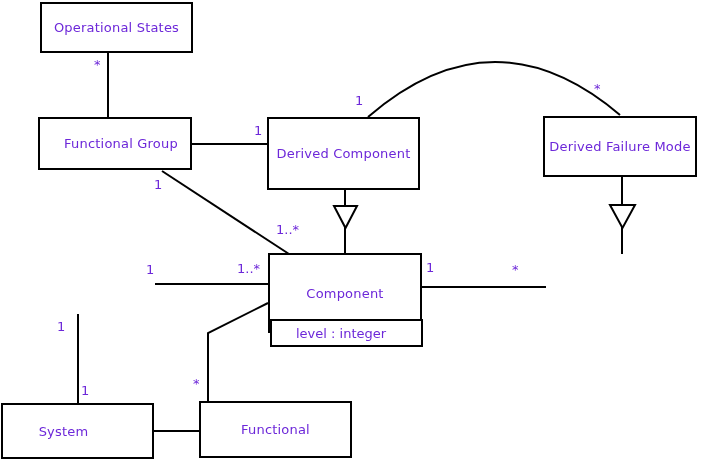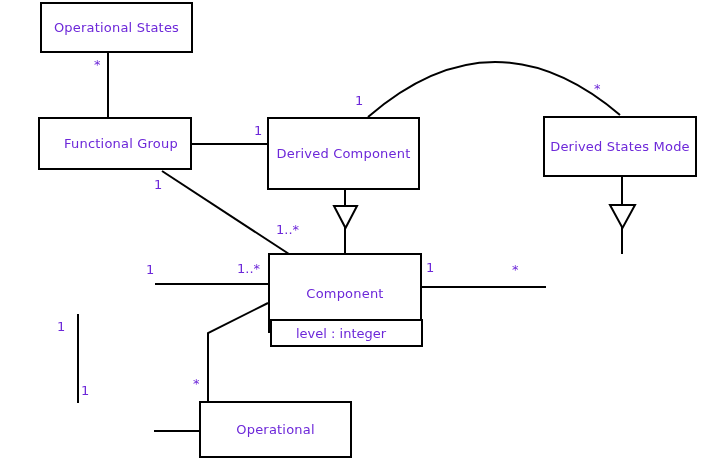--- a/index.html
+++ b/index.html
@@ -52,35 +52,38 @@
 
   <div class="uml-class" style="left:38px;top:117px;width:154px;height:53px">
     <span class="shift-right">Functional Group</span>
   </div>
 
   <div class="uml-class" style="left:267px;top:117px;width:153px;height:73px">
     <span>Derived Component</span>
   </div>
 
   <div class="uml-class" style="left:543px;top:116px;width:154px;height:61px">
-    <span>Derived States Mode</span>
+    <span>Derived Failure Mode</span>
   </div>
 
 
   <div class="uml-class" style="left:268px;top:253px;width:154px;height:80px">
     <span>Component</span>
   </div>
   <div class="uml-attr" style="left:270px;top:319px;width:153px;height:28px">
     <span>level : integer</span>
   </div>
 
 
+  <div class="uml-class" style="left:1px;top:403px;width:153px;height:56px">
+    <span class="shift-left">System</span>
+  </div>
 
   <div class="uml-class" style="left:199px;top:401px;width:153px;height:57px">
-    <span>Operational</span>
+    <span>Functional</span>
   </div>
 
   <span class="mult" style="left:94px;top:58px">*</span>
   <span class="mult" style="left:254px;top:124px">1</span>
   <span class="mult" style="left:154px;top:178px">1</span>
   <span class="mult" style="left:355px;top:94px">1</span>
   <span class="mult" style="left:594px;top:82px">*</span>
   <span class="mult" style="left:146px;top:263px">1</span>
   <span class="mult" style="left:237px;top:262px">1..*</span>
   <span class="mult" style="left:276px;top:223px">1..*</span>

